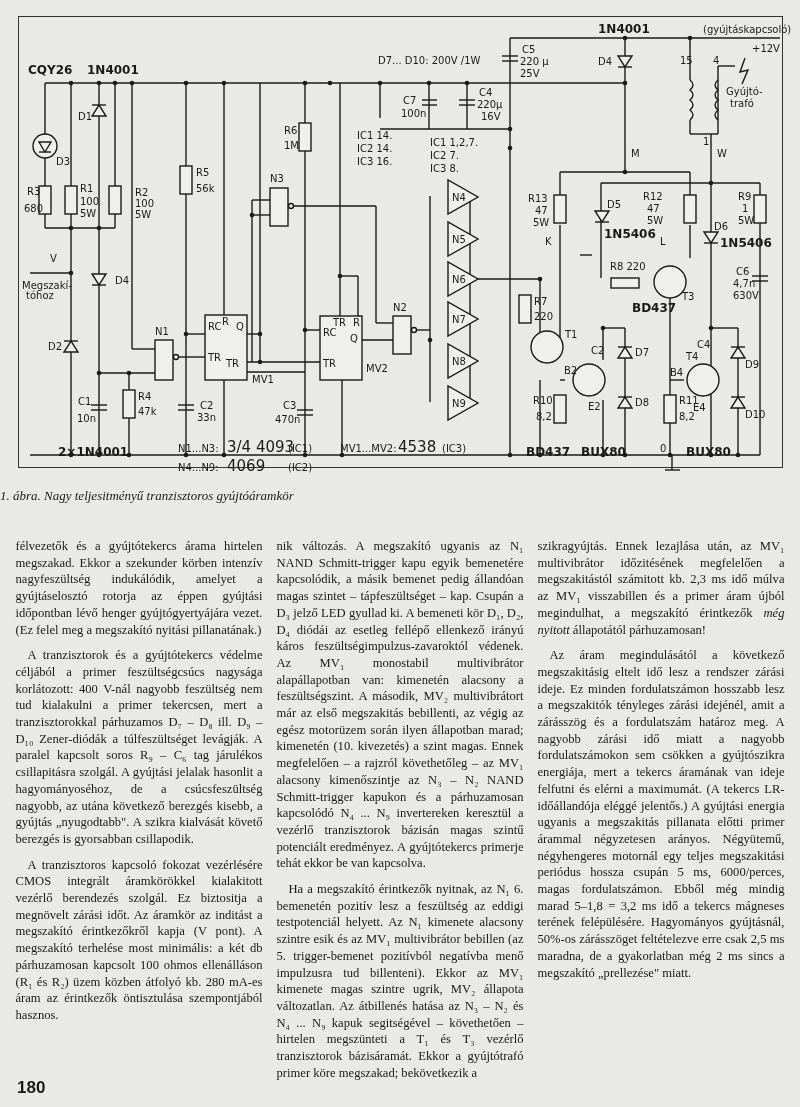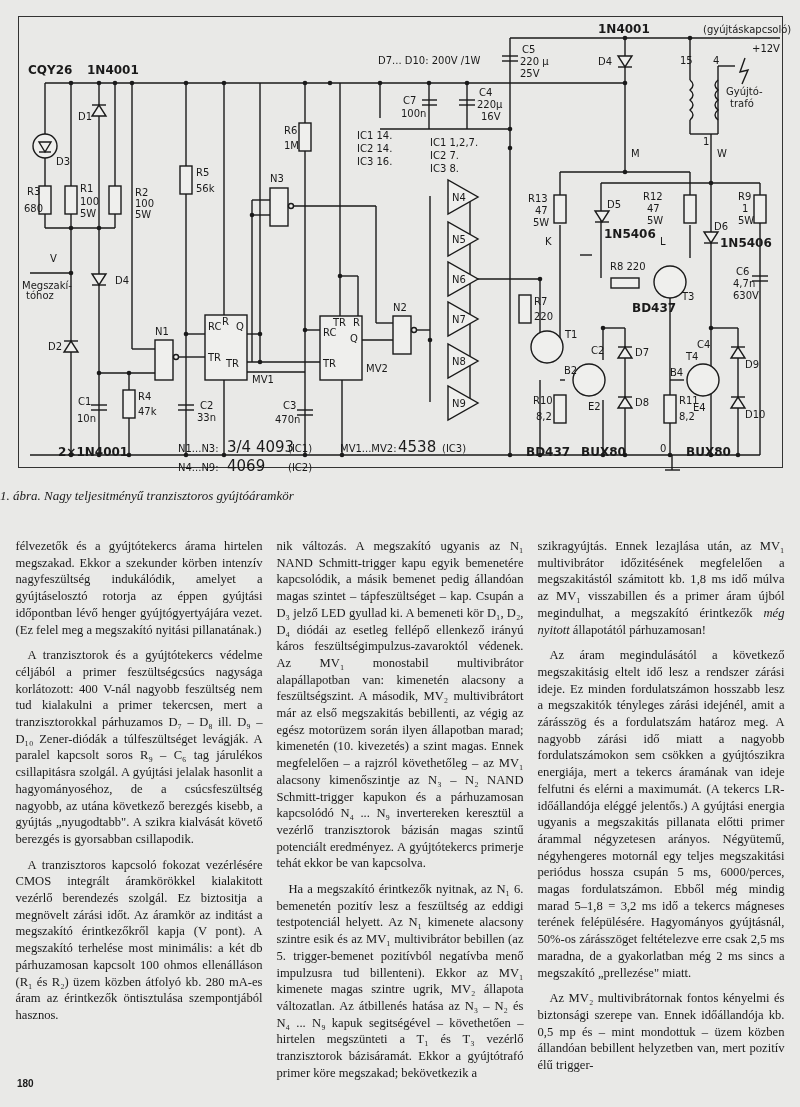--- a/index.html
+++ b/index.html
@@ -29,21 +29,21 @@
   .columns {
     position: absolute; top: 538px; left: 15px; width: 770px;
     display: flex; gap: 14px; justify-content: center;
   }
   .col { width: 247px; font-size: 12.6px; line-height: 16.7px; text-align: justify; }
   .col p { margin: 0 0 9px 0; text-indent: 12px; hyphens: manual; }
   .col p.first { text-indent: 0; }
   .col em { font-style: italic; }
   .page-number {
     position: absolute; left: 17px; top: 1078px;
-    font-family: "Liberation Sans", sans-serif; font-weight: bold; font-size: 10px;
+    font-family: "Liberation Sans", sans-serif; font-weight: bold; font-size: 17px;
   }
 </style>
 </head>
 <body>
 
 <div id="schematic-frame"></div>
 
 <svg id="schematic" viewBox="0 0 800 480" xmlns="http://www.w3.org/2000/svg">
 
   <g>
@@ -423,19 +423,18 @@
   <div class="col">
     <p class="first">félvezetők és a gyújtótekercs árama hirtelen megszakad. Ekkor a szekunder körben intenzív nagyfeszültség indukálódik, amelyet a gyújtáselosztó rotorja az éppen gyújtási időpontban lévő henger gyújtógyertyájára vezet. (Ez felel meg a megszakító nyitási pillanatának.)</p>
     <p>A tranzisztorok és a gyújtótekercs védelme céljából a primer feszültségcsúcs nagysága korlátozott: 400 V-nál nagyobb feszültség nem tud kialakulni a primer tekercsen, mert a tranzisztorokkal párhuzamos D₇ – D₈ ill. D₉ – D₁₀ Zener-diódák a túlfeszültséget levágják. A paralel kapcsolt soros R₉ – C₆ tag járulékos csillapitásra szolgál. A gyújtási jelalak hasonlit a hagyományoséhoz, de a csúcsfeszültség nagyobb, az utána következő berezgés kisebb, a gyújtás „nyugodtabb". A szikra kialvását követő berezgés is gyorsabban csillapodik.</p>
     <p>A tranzisztoros kapcsoló fokozat vezérlésére CMOS integrált áramkörökkel kialakitott vezérlő berendezés szolgál. Ez biztositja a megnövelt zárási időt. Az áramkör az inditást a megszakító érintkezőkről kapja (V pont). A megszakító terhelése most minimális: a két db párhuzamosan kapcsolt 100 ohmos ellenálláson (R₁ és R₂) üzem közben átfolyó kb. 280 mA-es áram az érintkezők öntisztulása szempontjából hasznos.</p>
   </div>
   <div class="col">
     <p class="first">nik változás. A megszakító ugyanis az N₁ NAND Schmitt-trigger kapu egyik bemenetére kapcsolódik, a másik bemenet pedig állandóan magas szintet – tápfeszültséget – kap. Csupán a D₃ jelző LED gyullad ki. A bemeneti kör D₁, D₂, D₄ diódái az esetleg fellépő ellenkező irányú káros feszültségimpulzus-zavaroktól védenek. Az MV₁ monostabil multivibrátor alapállapotban van: kimenetén alacsony a feszültségszint. A második, MV₂ multivibrátort már az első megszakitás bebillenti, az végig az egész motorüzem során ilyen állapotban marad; kimenetén (10. kivezetés) a szint magas. Ennek megfelelően – a rajzról követhetőleg – az MV₁ alacsony kimenőszintje az N₃ – N₂ NAND Schmitt-trigger kapukon és a párhuzamosan kapcsolódó N₄ ... N₉ invertereken keresztül a vezérlő tranzisztorok bázisán magas szintű potenciált eredményez. A gyújtótekercs primerje tehát ekkor be van kapcsolva.</p>
     <p>Ha a megszakító érintkezők nyitnak, az N₁ 6. bemenetén pozitív lesz a feszültség az eddigi testpotenciál helyett. Az N₁ kimenete alacsony szintre esik és az MV₁ multivibrátor bebillen (az 5. trigger-bemenet pozitívból negatívba menő impulzusra tud billenteni). Ekkor az MV₁ kimenete magas szintre ugrik, MV₂ állapota változatlan. Az átbillenés hatása az N₃ – N₂ és N₄ ... N₉ kapuk segitségével – követhetően – hirtelen megszünteti a T₁ és T₃ vezérlő tranzisztorok bázisáramát. Ekkor a gyújtótrafó primer köre megszakad; bekövetkezik a</p>
   </div>
   <div class="col">
-    <p class="first"><span>szikragyújtás. Ennek lezajlása után, az MV₁ multivibrátor időzitésének megfelelően a megszakitástól számitott kb. 1,8 ms idő múlva az MV₁ visszabillen és a primer áram újból megindulhat, a megszakító érintkezők </span><em>még nyitott</em><span> állapotától párhuzamosan!</span></p>
+    <p class="first"><span>szikragyújtás. Ennek lezajlása után, az MV₁ multivibrátor időzitésének megfelelően a megszakitástól számitott kb. 2,3 ms idő múlva az MV₁ visszabillen és a primer áram újból megindulhat, a megszakító érintkezők </span><em>még nyitott</em><span> állapotától párhuzamosan!</span></p>
     <p>Az áram megindulásától a következő megszakitásig eltelt idő lesz a rendszer zárási ideje. Ez minden fordulatszámon hosszabb lesz a megszakitók tényleges zárási idejénél, amit a zárásszög és a fordulatszám határoz meg. A nagyobb zárási idő miatt a nagyobb fordulatszámokon sem csökken a gyújtószikra energiája, mert a tekercs áramának van ideje felfutni és elérni a maximumát. (A tekercs LR-időállandója eléggé jelentős.) A gyújtási energia ugyanis a megszakitás pillanata előtti primer árammal négyzetesen arányos. Négyütemű, négyhengeres motornál egy teljes megszakitási periódus hossza csupán 5 ms, 6000/perces, magas fordulatszámon. Ebből még mindig marad 5–1,8 = 3,2 ms idő a tekercs mágneses terének felépülésére. Hagyományos gyújtásnál, 50%-os zárásszöget feltételezve erre csak 2,5 ms maradna, de a gyakorlatban még 2 ms sincs a megszakító „prellezése" miatt.</p>
-    <p>Az MV₂ multivibrátornak fontos kényelmi és biztonsági szerepe van. Ennek időállandója kb. 0,5 mp és – mint mondottuk – üzem közben állandóan bebillent helyzetben van, mert pozitív élű trigger-</p>
   </div>
 </div>
 
 <div class="page-number">180</div>
 
 </body></html>

